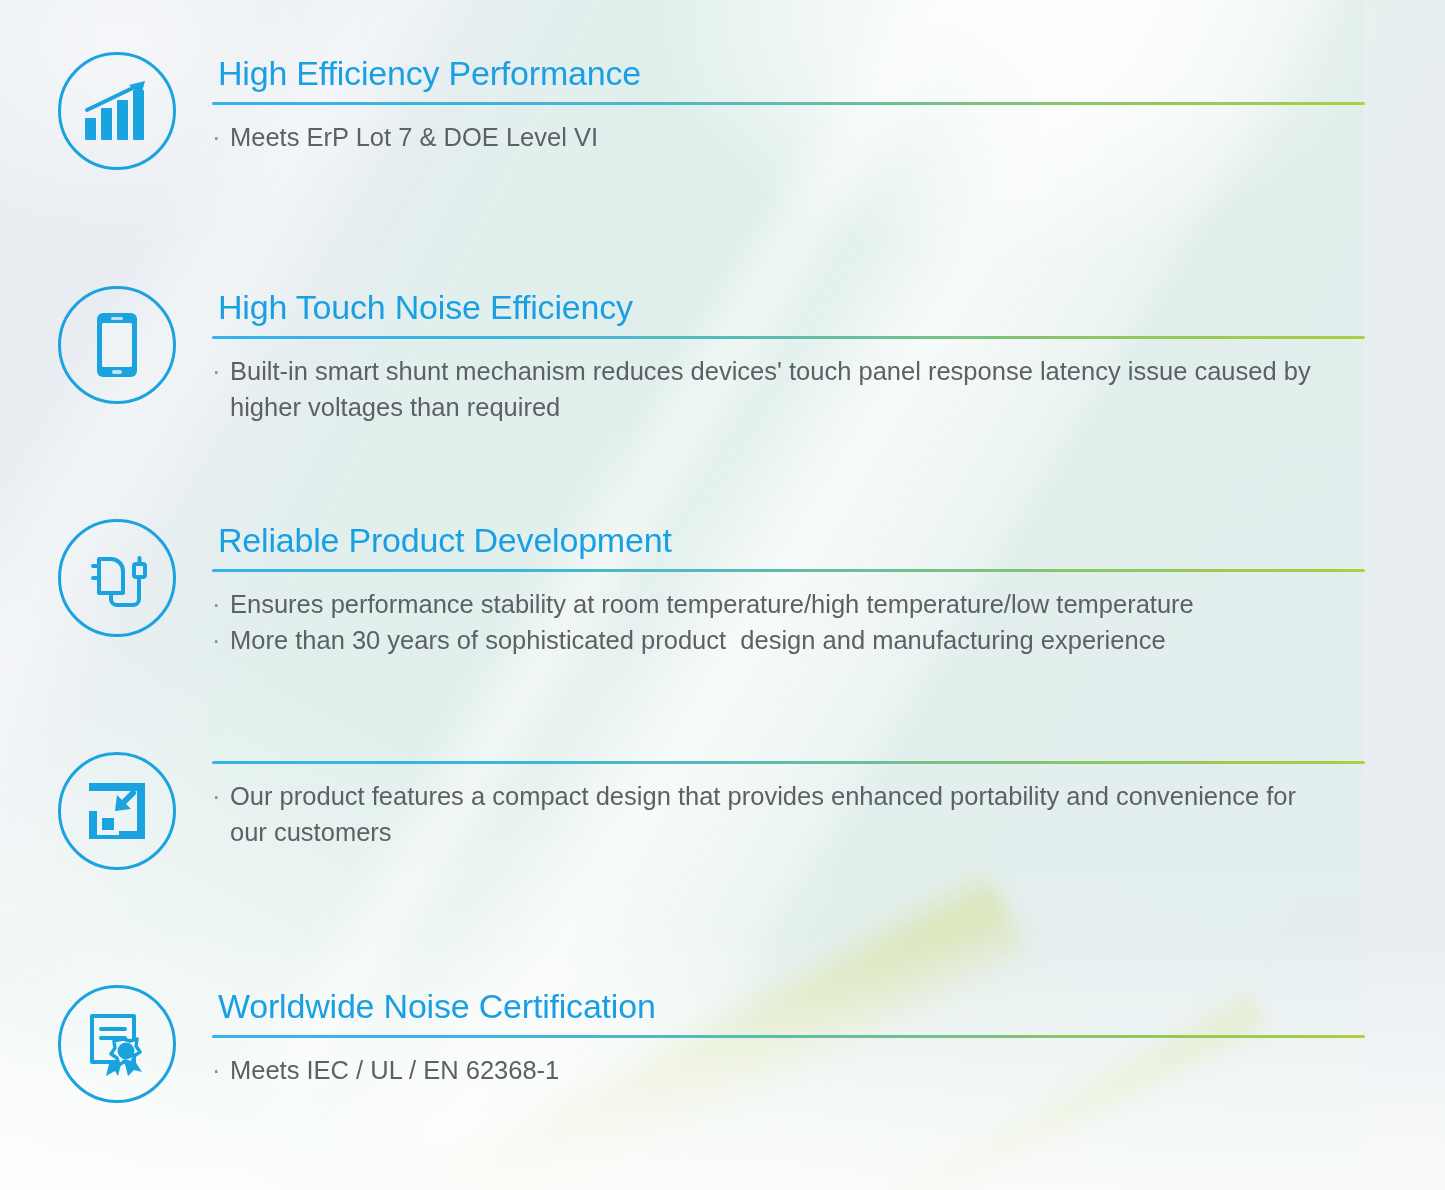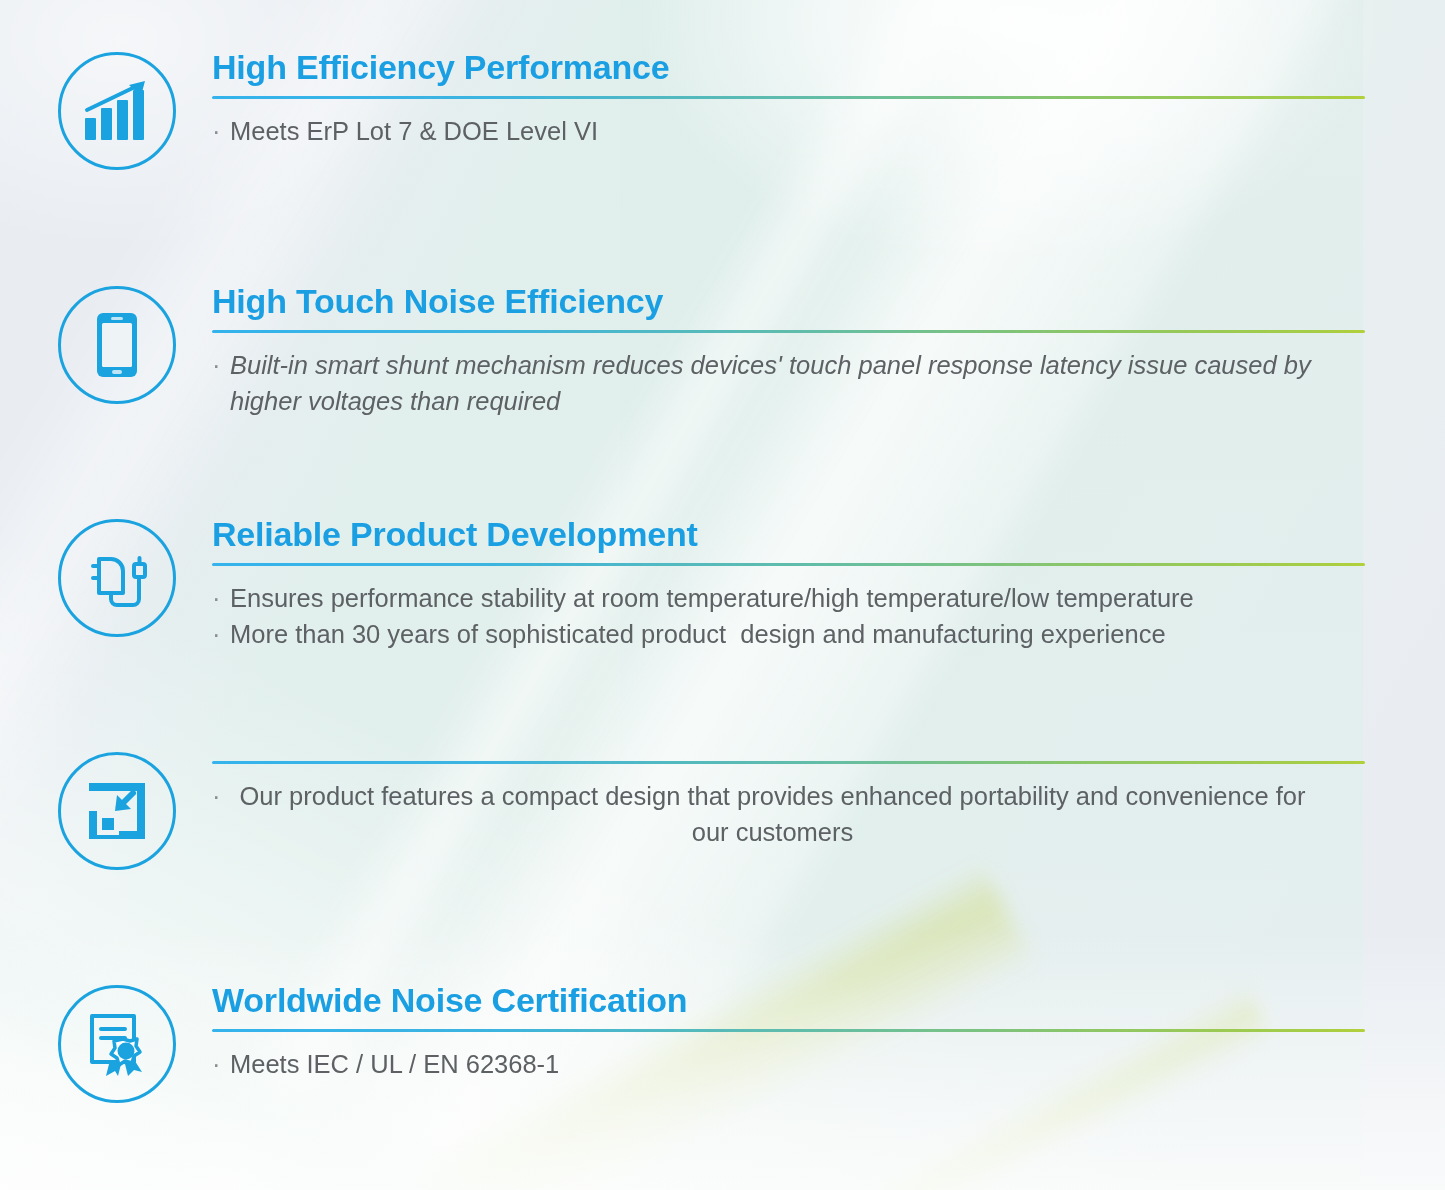--- a/index.html
+++ b/index.html
@@ -213,25 +213,25 @@
 
   .text-block {
     position: absolute;
     left: 212px;
     top: 0;
     right: 0;
   }
 
   .feature-title {
     font-size: 34px;
-    font-weight: bold;
+    font-weight: normal;
     color: #1b9fe3;
     letter-spacing: -0.2px;
     line-height: 1.02;
-    margin: 0;
+    margin: 6px;
     white-space: nowrap;
   }
 
   .divider {
     margin-top: 11px;
     height: 3px;
     width: 1153px;
     background: linear-gradient(90deg,
       #34b3ec 0%,
       #3cb4e0 24%,
@@ -323,21 +323,21 @@
             <rect x="17" y="59" width="10" height="4" rx="2" fill="#bfe4f6"></rect>
           </svg>
         </div>
       </div>
       <div class="text-block">
         <div class="feature-title">High Touch Noise Efficiency</div>
         <div class="divider"></div>
         <div class="bullets">
           <div class="bullet">
             <span class="bullet-dot">·</span>
-            <span class="bullet-text" style="max-width:1150px;font-style:italic;">Built-in smart shunt mechanism reduces devices' touch panel response latency issue caused by higher voltages than required</span>
+            <span class="bullet-text" style="max-width:1150px;">Built-in smart shunt mechanism reduces devices' touch panel response latency issue caused by higher voltages than required</span>
           </div>
         </div>
       </div>
     </div>
 
     <div class="feature" style="top:517px;">
       <div class="icon-wrap">
         <div class="icon-circle">
           <svg width="76" height="62" viewBox="0 0 76 62" aria-hidden="true">
             <g fill="none" stroke="#1ba3e0" stroke-width="4" stroke-linecap="round" stroke-linejoin="round">
@@ -379,21 +379,21 @@
             </g>
             <polygon points="30,32 46,30 32,16" fill="#1ba3e0"></polygon>
           </svg>
         </div>
       </div>
       <div class="text-block">
         <div class="divider"></div>
         <div class="bullets">
           <div class="bullet">
             <span class="bullet-dot">·</span>
-            <span class="bullet-text" style="max-width:1085px;text-align:center;">Our product features a compact design that provides enhanced portability and convenience for our customers</span>
+            <span class="bullet-text" style="max-width:1085px;">Our product features a compact design that provides enhanced portability and convenience for our customers</span>
           </div>
         </div>
       </div>
     </div>
 
     <div class="feature" style="top:983px;">
       <div class="icon-wrap">
         <div class="icon-circle">
           <svg width="66" height="68" viewBox="0 0 66 68" aria-hidden="true">
             <g fill="none" stroke="#1ba3e0" stroke-width="4" stroke-linejoin="round" stroke-linecap="round">

